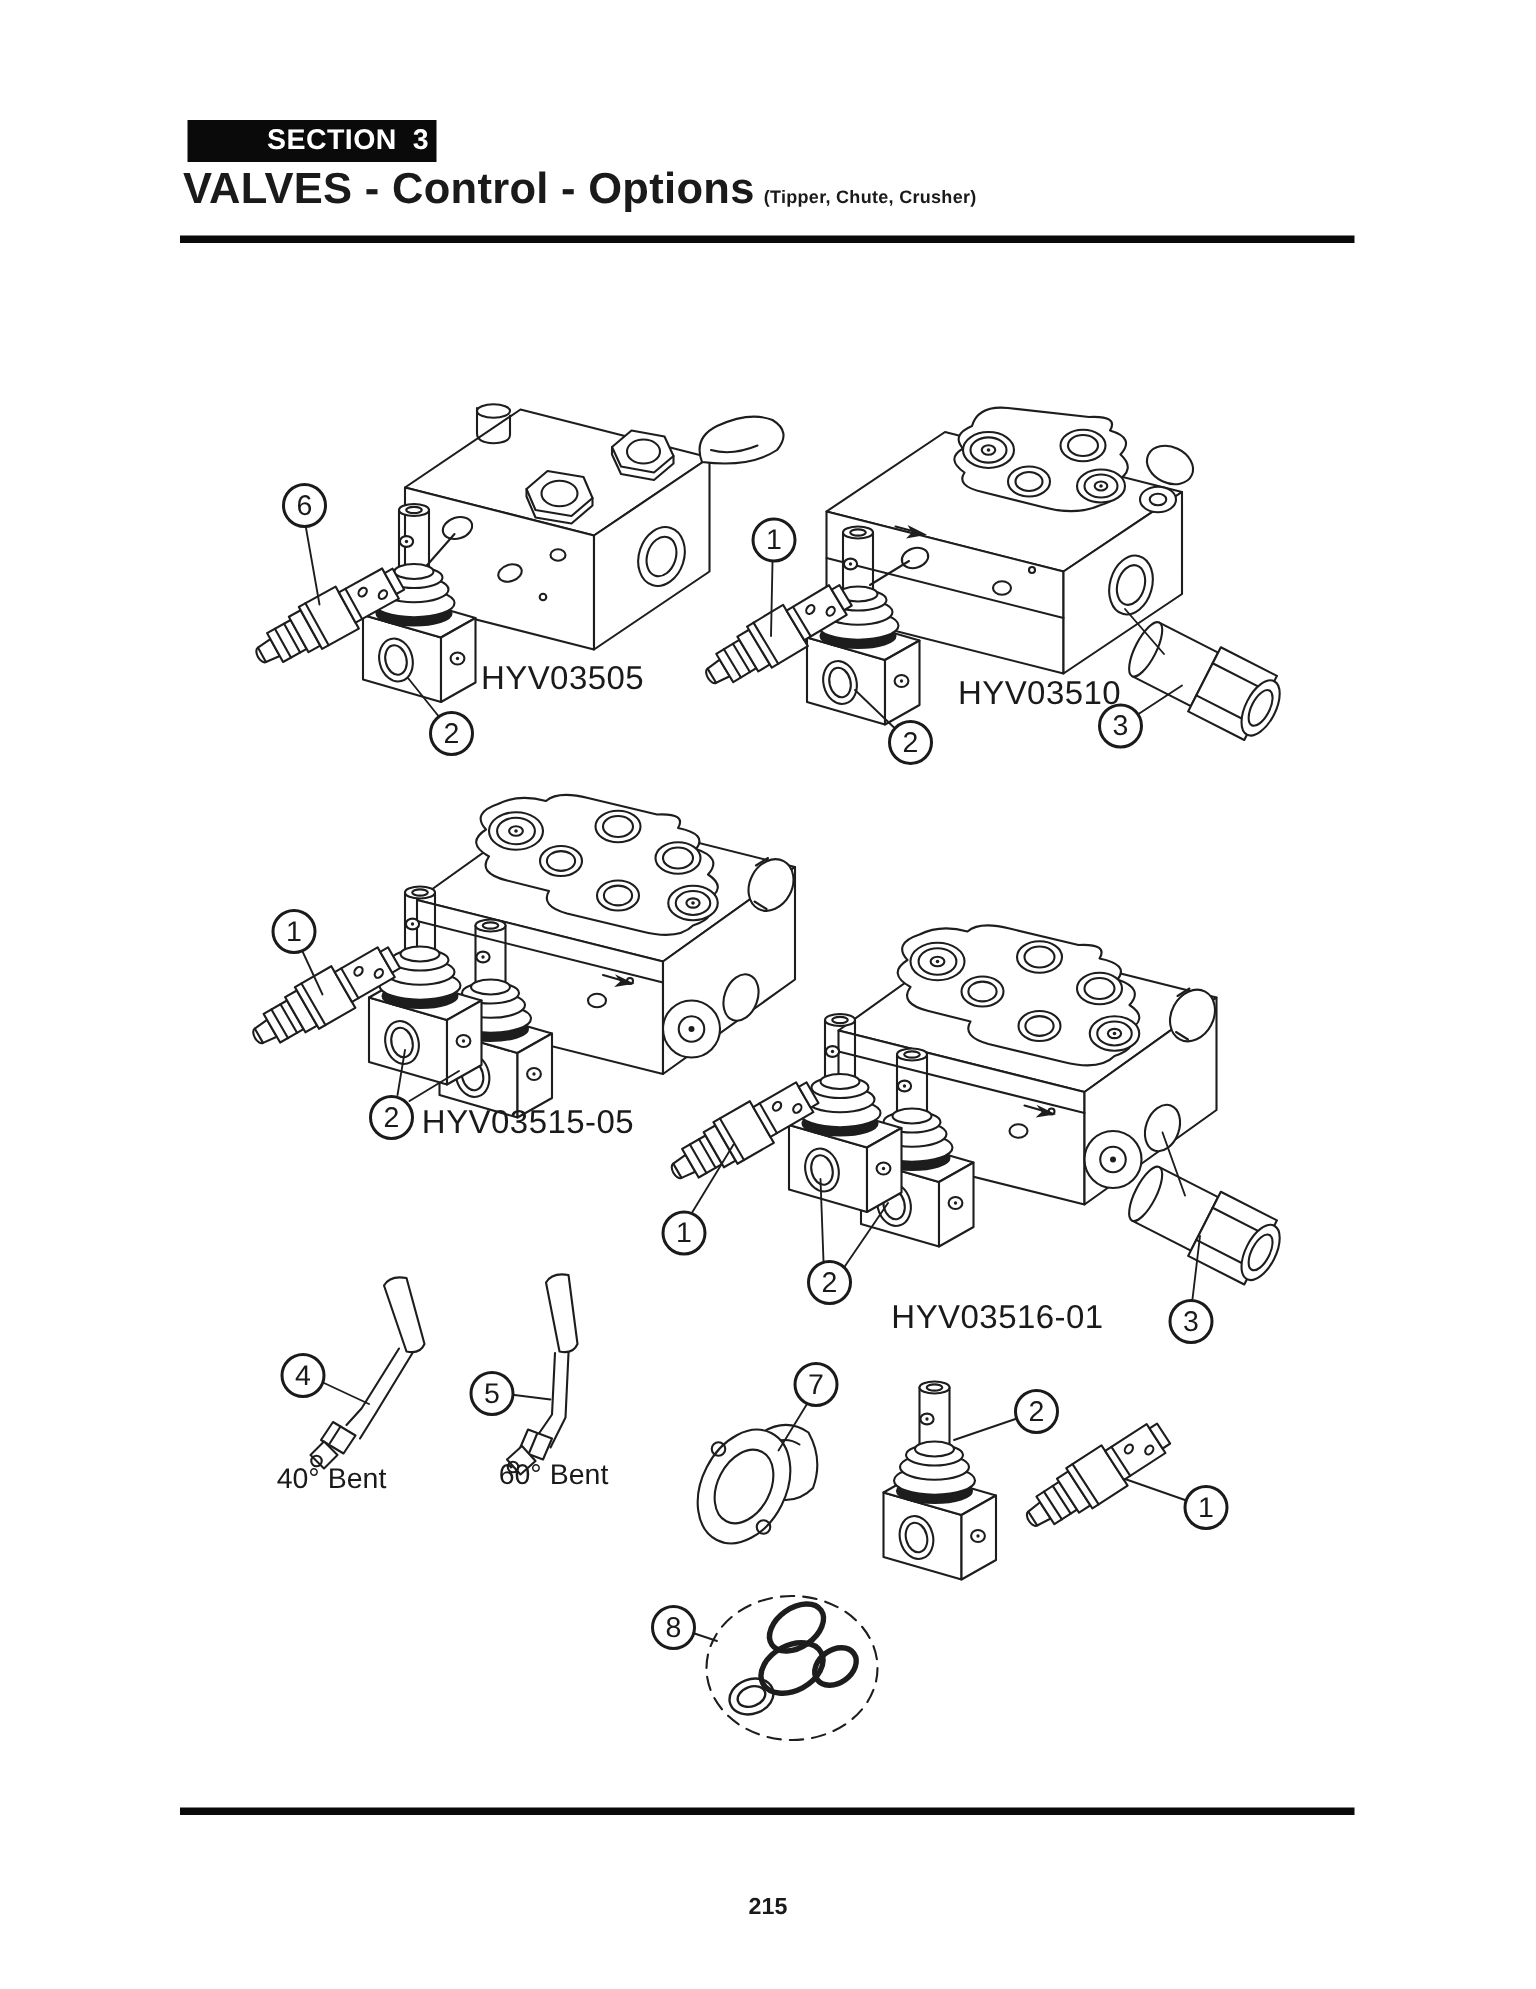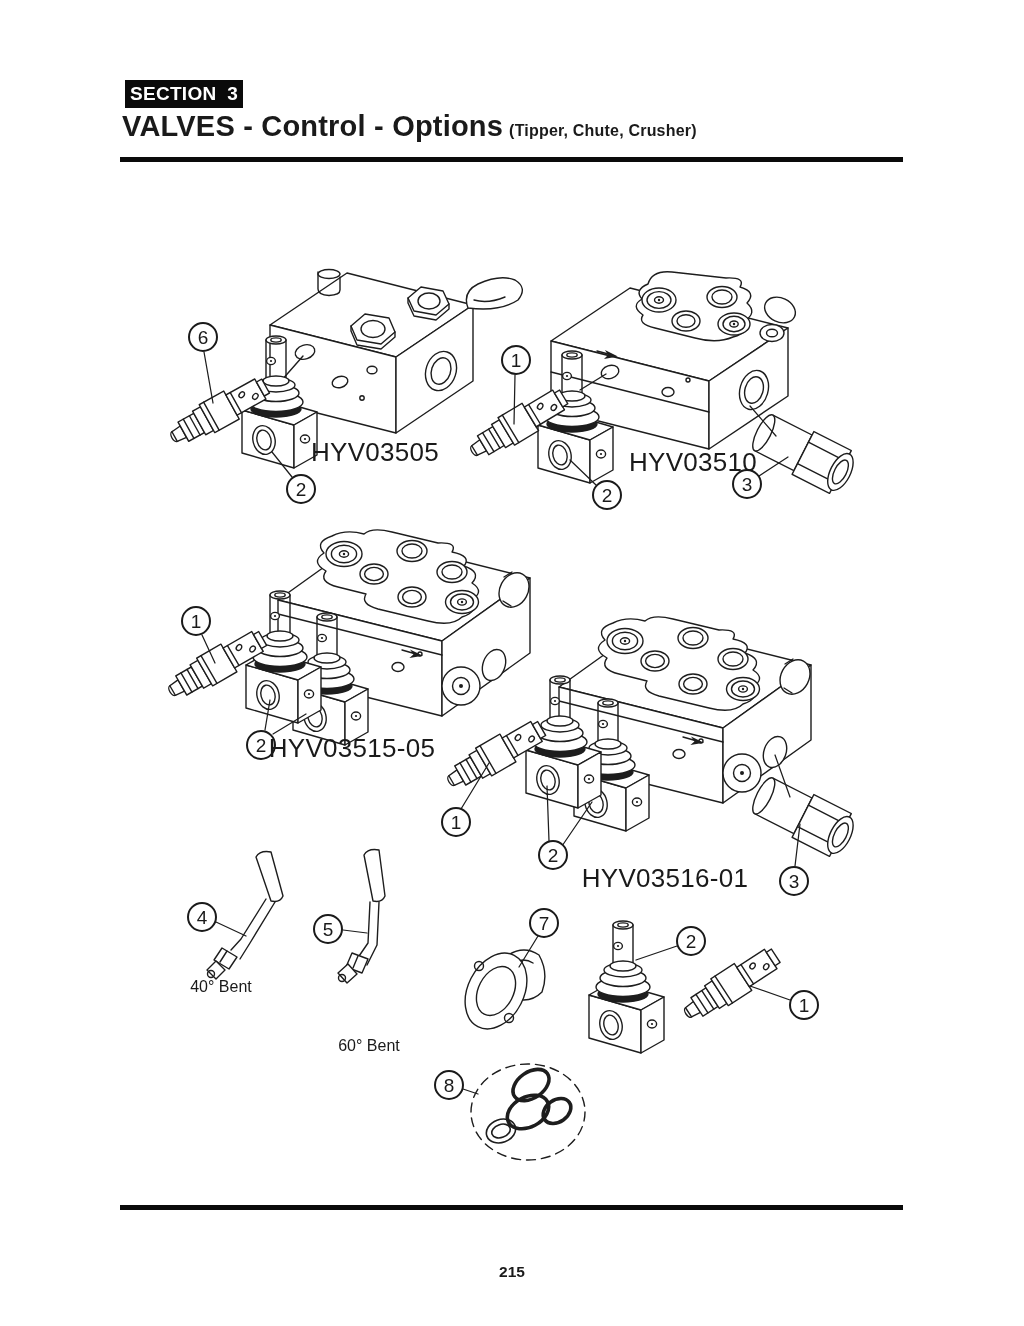--- a/index.html
+++ b/index.html
@@ -3,45 +3,45 @@
 <meta charset="utf-8">
 <style>
   html,body{margin:0;padding:0;background:#e8e8e8;}
   .page{
     position:relative;width:1024px;height:1326px;background:#ffffff;
     font-family:"Liberation Sans",sans-serif;color:#1a1a1a;overflow:hidden;margin:0 auto;
   }
   .badge{
     position:absolute;left:125px;top:80px;width:118px;height:28px;background:#0a0a0a;
     color:#ffffff;font-weight:bold;font-size:19px;display:flex;align-items:center;
-    justify-content:center;word-spacing:5px;letter-spacing:.3px;
+    justify-content:center;word-spacing:5px;letter-spacing:.3px;padding-left:48px;
   }
   .title{position:absolute;left:122px;top:110px;font-weight:bold;font-size:29px;white-space:nowrap;letter-spacing:.2px;}
-  .title .sub{font-size:16px;margin-left:6px;}
+  .title .sub{font-size:12px;margin-left:6px;}
   .rule{position:absolute;left:120px;width:783px;height:5px;background:#0a0a0a;}
   .rule.top{top:157px;}
   .rule.bottom{top:1205px;}
   .art-layer{position:absolute;left:0;top:0;}
   .art path,.art ellipse,.art circle,.art line,.art rect{
     stroke:#1d1d1d;stroke-width:1.4;fill:#ffffff;stroke-linejoin:round;stroke-linecap:round;
   }
   .art .nf{fill:none;}
   .art .dk{fill:#1d1d1d;stroke:none;}
   .art .bnd{fill:#1d1d1d;}
   .art .ldr{fill:none;stroke-width:1.25;}
   .art .oring{fill:none;stroke-width:3.6;}
   .art .oring2{fill:none;stroke-width:1.6;}
   .art .dash{fill:none;stroke-dasharray:9 6;}
   .callout{
     position:absolute;width:30px;height:30px;border:2px solid #1a1a1a;border-radius:50%;
     background:#ffffff;display:flex;align-items:center;justify-content:center;
     font-size:19px;box-sizing:border-box;line-height:1;
   }
-  .plabel{position:absolute;transform:translate(-50%,-50%);font-size:26px;white-space:nowrap;letter-spacing:.3px;}
-  .ilabel{position:absolute;transform:translate(-50%,-50%);font-size:16px;white-space:nowrap;}
+  .plabel{position:absolute;transform:translate(-50%,-50%);font-size:22px;white-space:nowrap;letter-spacing:.3px;}
+  .ilabel{position:absolute;transform:translate(-50%,-50%);font-size:19px;white-space:nowrap;}
   .footer-text{position:absolute;top:1263px;font-size:15.5px;white-space:nowrap;}
   .footer-text.left{left:122px;}
   .footer-text.center{left:512px;transform:translateX(-50%);font-weight:bold;}
 </style>
 </head>
 <body>
 
 <div class="page">
 
   <div class="badge">SECTION 3</div>
@@ -303,18 +303,18 @@
   <div class="callout" style="left:676px;top:926px">2</div>
   <div class="callout" style="left:789px;top:990px">1</div>
   <div class="callout" style="left:434px;top:1070px">8</div>
 
   <div class="plabel" style="left:375px;top:452px">HYV03505</div>
   <div class="plabel" style="left:693px;top:462px">HYV03510</div>
   <div class="plabel" style="left:352px;top:748px">HYV03515-05</div>
   <div class="plabel" style="left:665px;top:878px">HYV03516-01</div>
 
   <div class="ilabel" style="left:221px;top:987px">40° Bent</div>
-  <div class="ilabel" style="left:369px;top:1046px">60° Bent</div>
+  <div class="ilabel" style="left:369px;top:984px">60° Bent</div>
 
   <div class="rule bottom"></div>
   <div class="footer-text center">215</div>
 
 </div>
 
 </body></html>

